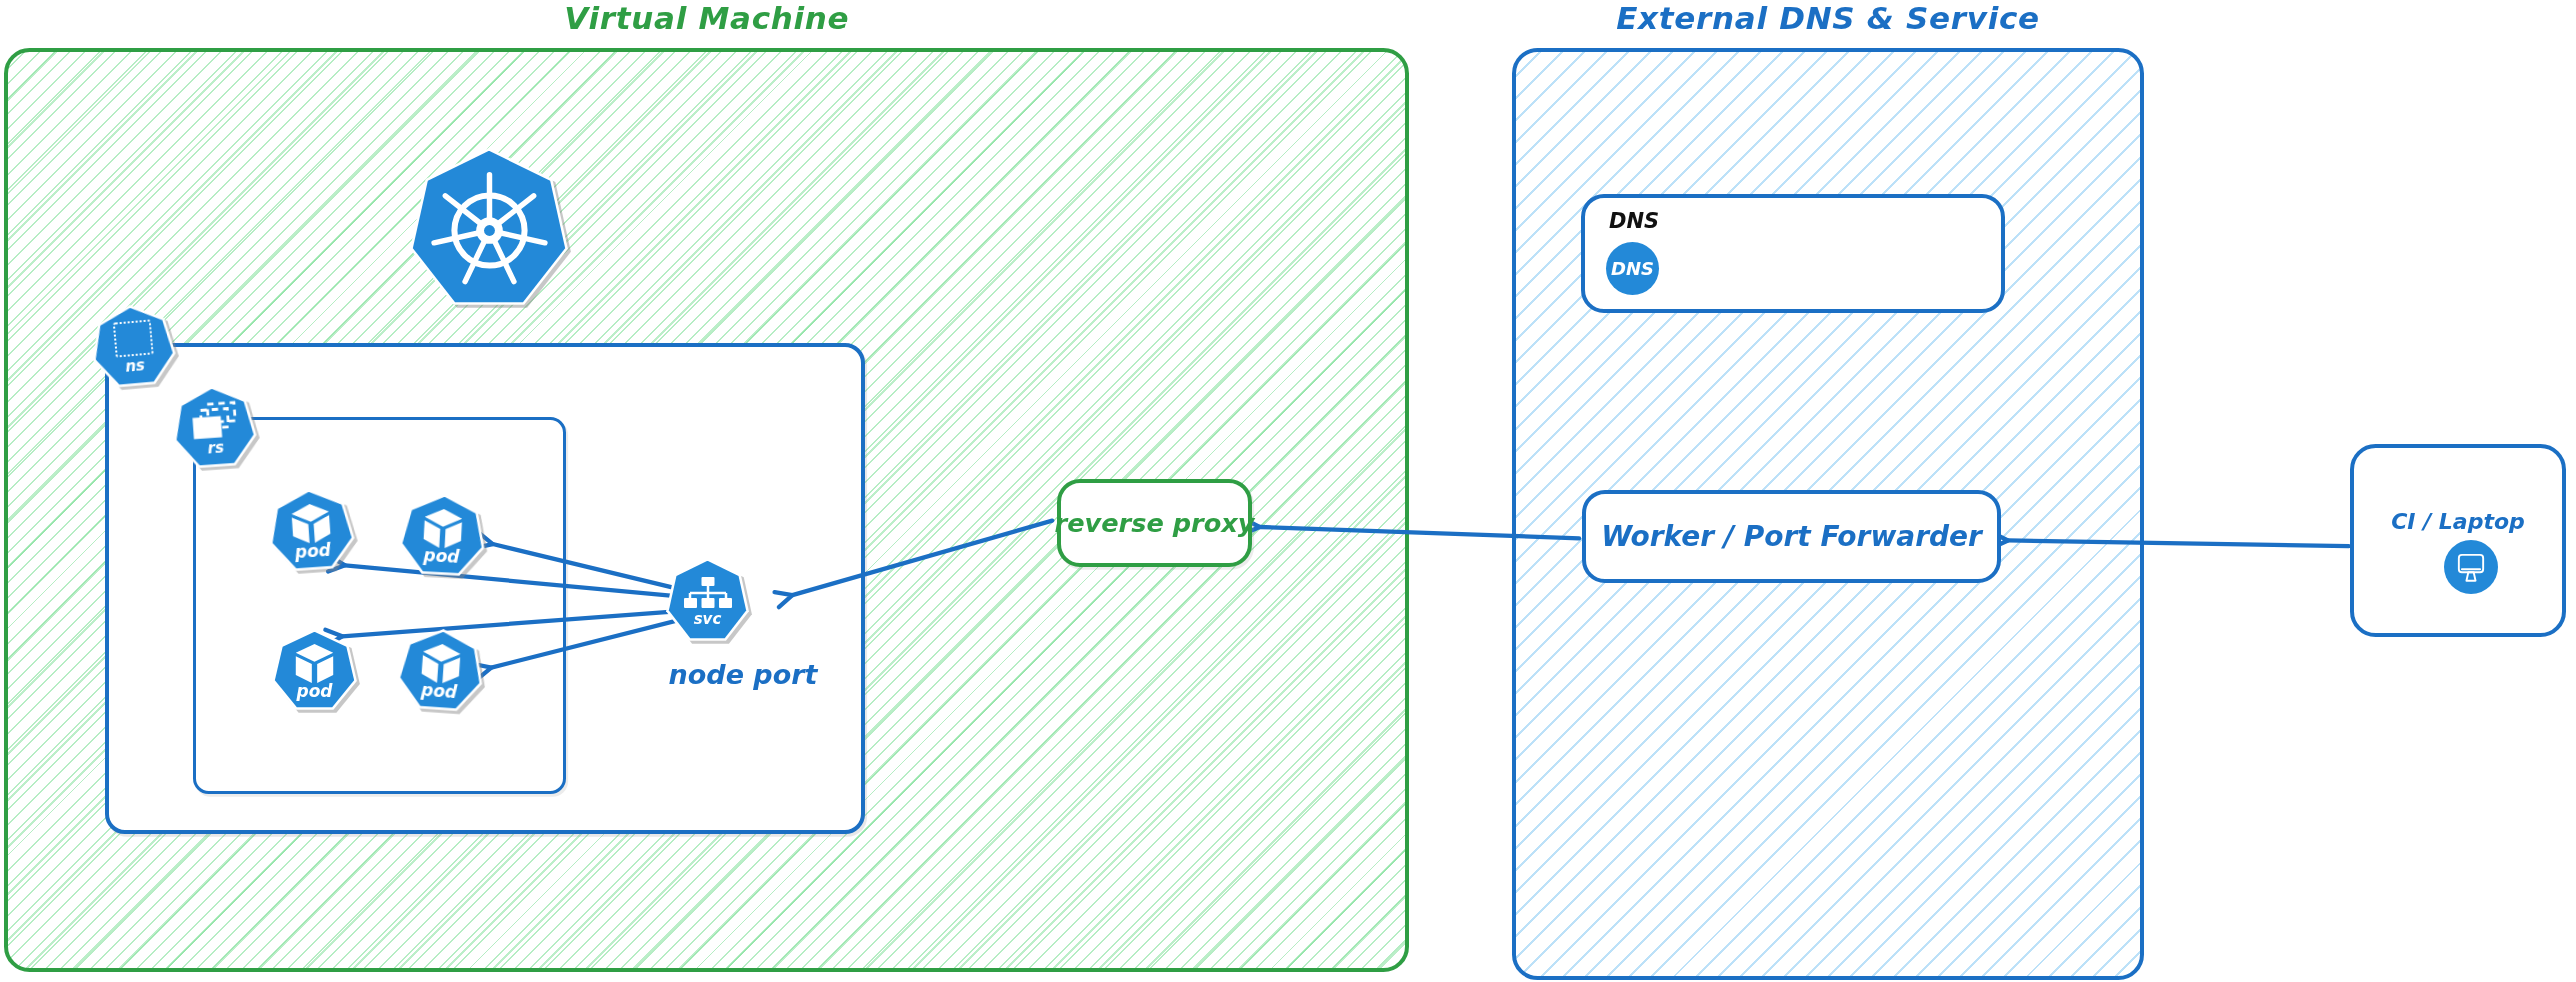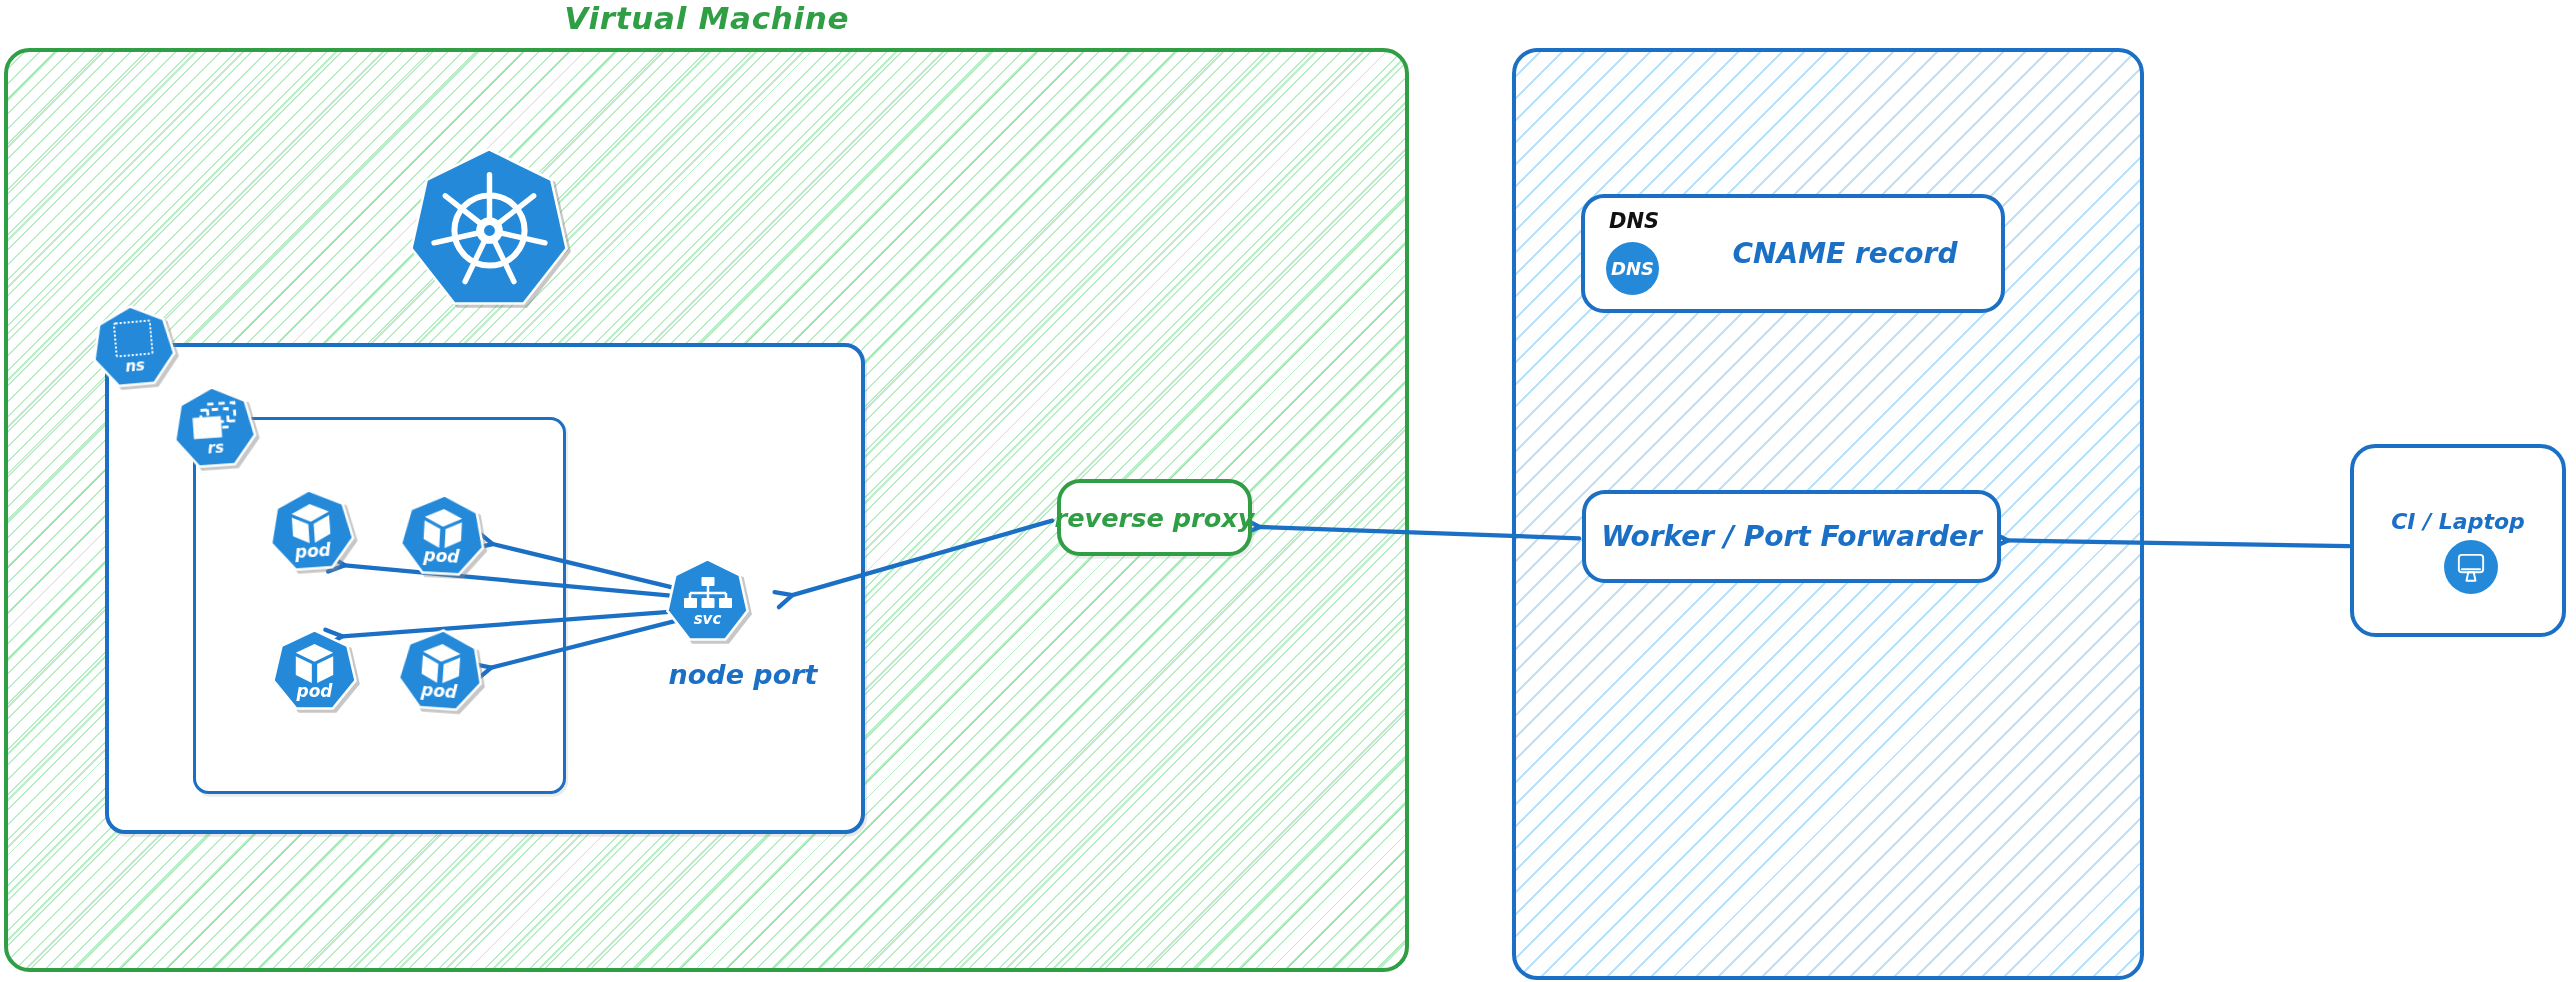--- a/index.html
+++ b/index.html
@@ -27,21 +27,21 @@
   }
   .region-title{position:absolute;top:0;font-size:31px;font-weight:bold;text-align:center;letter-spacing:0.7px;}
   .vm-title{left:4.3px;width:1405px;color:#2f9e44;}
   .ext-title{left:1512px;width:632px;color:#1b6fc4;}
 
   
   .whitebox{position:absolute;box-sizing:border-box;background:#ffffff;border:4.3px solid #1b6fc4;}
   .ns-box{left:105px;top:343px;width:760px;height:491px;border-radius:20px;box-shadow:2.1px 2.8px 0 rgba(150,150,150,.22);}
   .rs-box{left:193px;top:417px;width:373px;height:377px;border-width:3.6px;border-radius:15.6px;box-shadow:2.1px 2.8px 0 rgba(150,150,150,.18);}
   .label-box{display:flex;align-items:center;justify-content:center;white-space:nowrap;}
-  .rp-box{left:1057px;top:479px;width:195px;height:77px;border:4.3px solid #2f9e44;border-radius:23px;
+  .rp-box{left:1057px;top:479px;width:195px;height:88px;border:4.3px solid #2f9e44;border-radius:23px;
           color:#2f9e44;font-size:25.6px;font-weight:bold;box-shadow:2.1px 2.8px 0 rgba(150,150,150,.18);}
   .dns-box{left:1581px;top:194px;width:424px;height:119px;border-radius:23px;}
   .worker-box{left:1582px;top:490px;width:419px;height:93px;border-radius:23px;color:#1b6fc4;font-size:28px;font-weight:bold;}
   .ci-box{left:2350px;top:444px;width:216px;height:193px;border-radius:25.6px;}
 
   .dns-tag{position:absolute;left:24px;top:11.4px;font-size:21px;font-weight:bold;color:#111111;}
   .badge-circle{position:absolute;left:21px;top:44px;width:53px;height:53px;border-radius:50%;
                 background:#2389d8;display:flex;align-items:center;justify-content:center;
                 color:#ffffff;font-size:18px;font-weight:bold;}
   .cname-label{position:absolute;left:121px;right:17px;top:0;bottom:0;display:flex;align-items:center;
@@ -68,20 +68,21 @@
   .node-port{left:632px;top:659px;width:222px;font-size:27px;}
 
   .arrows{position:absolute;left:0;top:0;pointer-events:none;}
 </style>
 </head>
 <body>
 
 <div class="canvas">
 
   <div class="region-title vm-title">Virtual Machine</div>
+  <div class="region-title ext-title">External DNS &amp; Service</div>
 
   <div class="region vm-region"></div>
   <div class="region ext-region"></div>
 
   <div class="whitebox ns-box"></div>
   <div class="whitebox rs-box"></div>
 
   <svg class="arrows" width="2576" height="983" viewBox="0 0 3628 1384">
     <defs>
       <marker id="ah" viewBox="0 0 36 36" refX="7" refY="18" markerWidth="36" markerHeight="36" orient="auto" markerUnits="userSpaceOnUse">
@@ -218,21 +219,20 @@
 
   <div class="whitebox label-box rp-box">
     <span>reverse proxy</span>
   </div>
 
   <div class="whitebox dns-box">
     <div class="dns-tag">DNS</div>
     <div class="badge-circle">
       <span>DNS</span>
     </div>
-    <div class="cname-label">CNAME record</div>
   </div>
 
   <div class="whitebox label-box worker-box">
     <span>Worker / Port Forwarder</span>
   </div>
 
   <div class="whitebox ci-box">
     <div class="ci-label">CI / Laptop</div>
     <div class="ci-circle">
       <svg width="38" height="38" viewBox="0 0 100 100" fill="none" stroke="#ffffff" stroke-width="5" stroke-linecap="round" stroke-linejoin="round">

